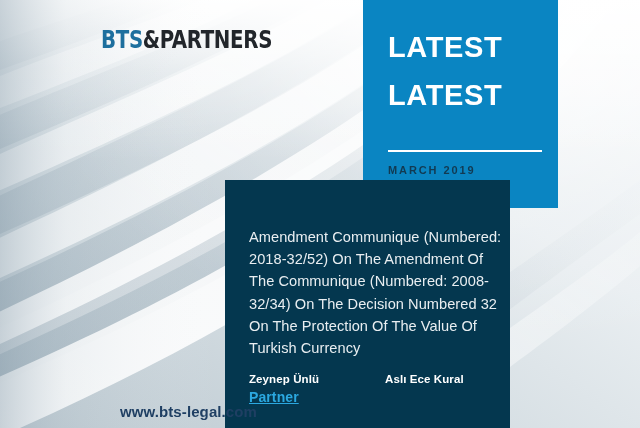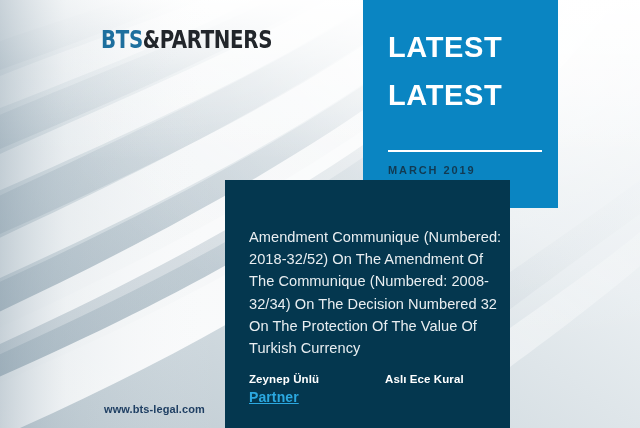--- a/index.html
+++ b/index.html
@@ -136,24 +136,24 @@
     letter-spacing: 0.1px;
     white-space: nowrap;
     line-height: 1.35;
     min-height: 15px;
     text-decoration: underline;
   }
 
   
   #website {
     position: absolute;
-    left: 104px;
+    left: 120px;
     top: 403px;
     color: #1F3F63;
-    font-size: 11px;
+    font-size: 15px;
     font-weight: bold;
     letter-spacing: 0.1px;
     white-space: nowrap;
   }
 </style>
 </head>
 <body>
 
 <div id="poster">
 

